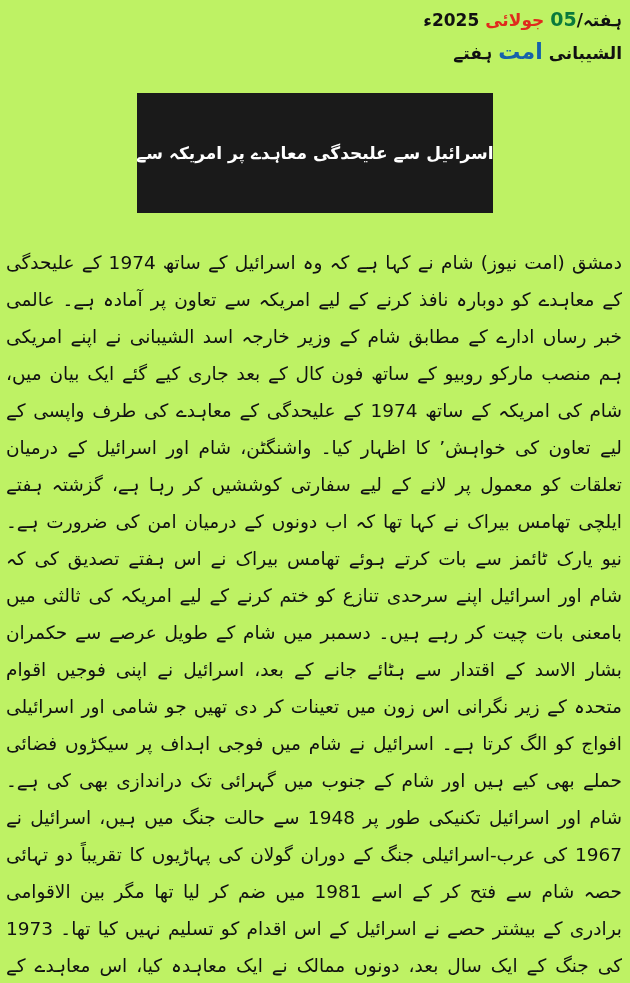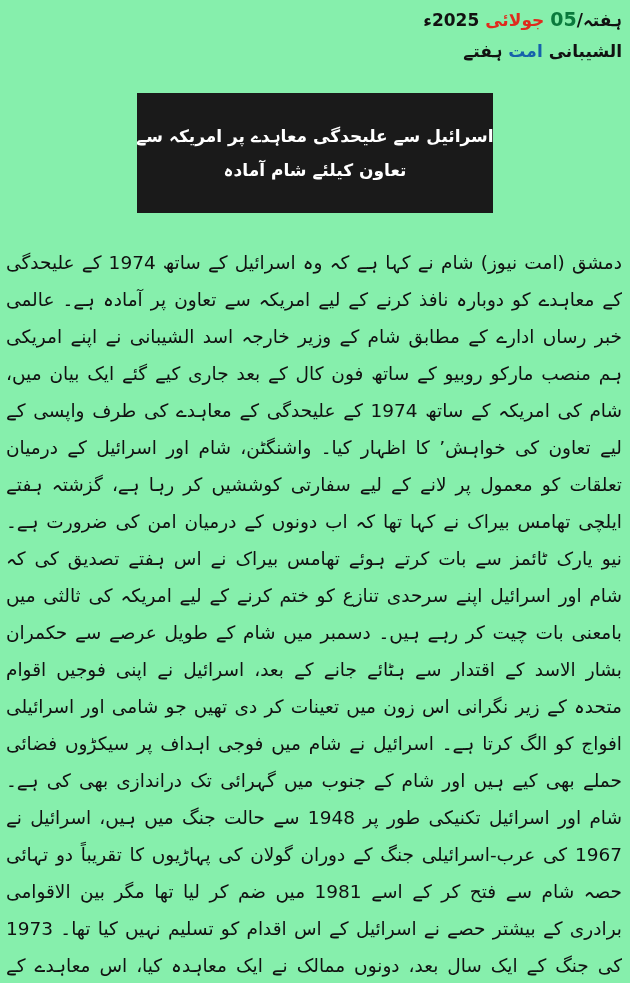--- a/index.html
+++ b/index.html
@@ -6,36 +6,36 @@
   body {
     width: 630px; height: 983px;
     background: #ffffff;
     font-family: "DejaVu Sans", sans-serif;
     color: var(--text, #111);
   }
   .page {
     position: relative;
     width: 630px; height: 983px;
     overflow: hidden;
-    background: #86efac;
+    background: #bef264;
   }
   
   .masthead {
     position: absolute;
     top: 4px; right: 8px;
     direction: rtl;
     text-align: right;
     font-weight: bold;
     line-height: 31px;
     font-size: 17px;
     white-space: nowrap;
   }
   .date-day   { color: var(--day-green, #0a7a3c); font-size: 19px; }
   .date-month { color: var(--month-red, #e02a1d); }
-  .paper-brand { color: var(--brand-blue, #1661ab); font-size: 17px; }
+  .paper-brand { color: var(--brand-blue, #1661ab); font-size: 22px; }
   
   .headline-box {
     position: absolute;
     left: 137px; top: 93px;
     width: 356px; height: 120px;
     background: var(--headline-bg, #1a1a1a);
     color: var(--headline-fg, #ffffff);
     direction: rtl;
     display: flex;
     flex-direction: column;
@@ -65,18 +65,17 @@
 
 <div class="page">
 
   <div class="masthead">
     <div class="date-line"><span>ہفتہ/</span><span class="date-day">05</span> <span class="date-month">جولائی</span> <span>2025ء</span></div>
     <div class="paper-line"><span>الشیبانی</span> <span class="paper-brand">امت</span> <span>ہفتے</span></div>
   </div>
 
   <div class="headline-box">
     <div class="headline-line">اسرائیل سے علیحدگی معاہدے پر امریکہ سے</div>
-    <div class="headline-line">تعاون کیلئے شام آمادہ</div>
   </div>
 
   <div class="article-body">دمشق (امت نیوز) شام نے کہا ہے کہ وہ اسرائیل کے ساتھ 1974 کے علیحدگی کے معاہدے کو دوبارہ نافذ کرنے کے لیے امریکہ سے تعاون پر آمادہ ہے۔ عالمی خبر رساں ادارے کے مطابق شام کے وزیر خارجہ اسد الشیبانی نے اپنے امریکی ہم منصب مارکو روبیو کے ساتھ فون کال کے بعد جاری کیے گئے ایک بیان میں، شام کی امریکہ کے ساتھ 1974 کے علیحدگی کے معاہدے کی طرف واپسی کے لیے تعاون کی خواہش’ کا اظہار کیا۔ واشنگٹن، شام اور اسرائیل کے درمیان تعلقات کو معمول پر لانے کے لیے سفارتی کوششیں کر رہا ہے، گزشتہ ہفتے ایلچی تھامس بیراک نے کہا تھا کہ اب دونوں کے درمیان امن کی ضرورت ہے۔ نیو یارک ٹائمز سے بات کرتے ہوئے تھامس بیراک نے اس ہفتے تصدیق کی کہ شام اور اسرائیل اپنے سرحدی تنازع کو ختم کرنے کے لیے امریکہ کی ثالثی میں بامعنی بات چیت کر رہے ہیں۔ دسمبر میں شام کے طویل عرصے سے حکمران بشار الاسد کے اقتدار سے ہٹائے جانے کے بعد، اسرائیل نے اپنی فوجیں اقوام متحدہ کے زیر نگرانی اس زون میں تعینات کر دی تھیں جو شامی اور اسرائیلی افواج کو الگ کرتا ہے۔ اسرائیل نے شام میں فوجی اہداف پر سیکڑوں فضائی حملے بھی کیے ہیں اور شام کے جنوب میں گہرائی تک دراندازی بھی کی ہے۔ شام اور اسرائیل تکنیکی طور پر 1948 سے حالت جنگ میں ہیں، اسرائیل نے 1967 کی عرب-اسرائیلی جنگ کے دوران گولان کی پہاڑیوں کا تقریباً دو تہائی حصہ شام سے فتح کر کے اسے 1981 میں ضم کر لیا تھا مگر بین الاقوامی برادری کے بیشتر حصے نے اسرائیل کے اس اقدام کو تسلیم نہیں کیا تھا۔ 1973 کی جنگ کے ایک سال بعد، دونوں ممالک نے ایک معاہدہ کیا، اس معاہدے کے حصے کے طور پر، اسرائیلی مقبوضہ علاقے کے مشرق میں 80 کلومیٹر (50 میل) طویل اقوام متحدہ کے زیر نگرانی بفر زون بنایا گیا تھا، جو اسے شام کے زیر کنٹرول علاقے سے الگ کرتا ہے۔ اسرائیلی وزیر خارجہ گیڈون سار نے کہا ہے کہ ان کے ملک کو شام اور پڑوسی ملک لبنان کے ساتھ تعلقات کو معمول پر لانے میں دلچسپی ہے، تاہم انہوں نے مزید کہا کہ گولان کی پہاڑیاں کسی بھی مستقبل کے امن معاہدے کے تحت ’ریاست اسرائیل کا حصہ رہیں گی۔</div>
 
 </div>
 
 </body></html>

